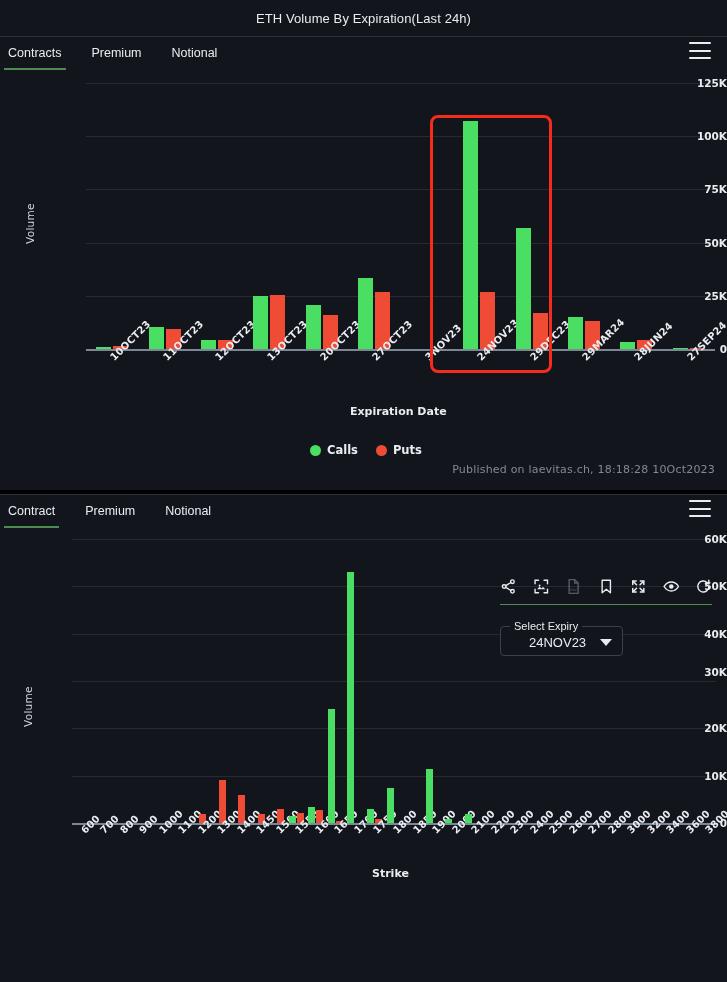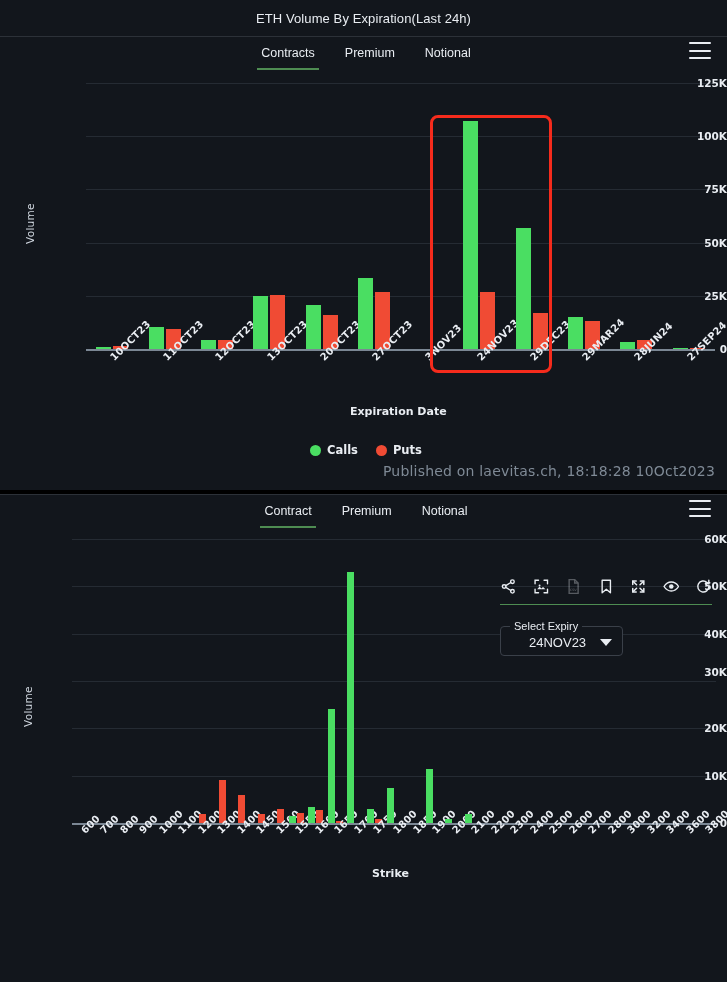--- a/index.html
+++ b/index.html
@@ -27,23 +27,22 @@
     padding-top: 11px;
     padding-bottom: 10px;
     letter-spacing: 0.1px;
   }
   .tabs-row {
     position: relative;
     border-top: 1px solid #2c3138;
     height: 33px;
     display: flex;
     align-items: flex-start;
-    padding-left: 27px;
+    padding-left: 4px;
     padding-top: 9px;
-    justify-content: center;
   }
   .tab {
     color: #e9edf2;
     font-size: 12.5px;
     font-family: "Liberation Sans", sans-serif;
     margin-right: 22px;
     padding: 0 4px 8px 4px;
     cursor: pointer;
     white-space: nowrap;
   }
@@ -126,21 +125,21 @@
   }
   .legend-item { display: flex; align-items: center; gap: 6px; cursor: pointer; }
   .legend-dot { width: 11px; height: 11px; border-radius: 50%; display: block; }
   .legend-dot.calls { background: #4ade62; }
   .legend-dot.puts { background: #f04b34; }
   .legend-label { color: #e9edf2; font-size: 11.5px; font-weight: bold; }
   .footer {
     position: absolute;
     right: 12px;
     color: #7f8a96;
-    font-size: 14px;
+    font-size: 11px;
     letter-spacing: 0.2px;
     white-space: nowrap;
   }
 
   .highlight-box {
     position: absolute;
     border: 3px solid #f52b1c;
     border-radius: 8px;
     pointer-events: none;
   }

